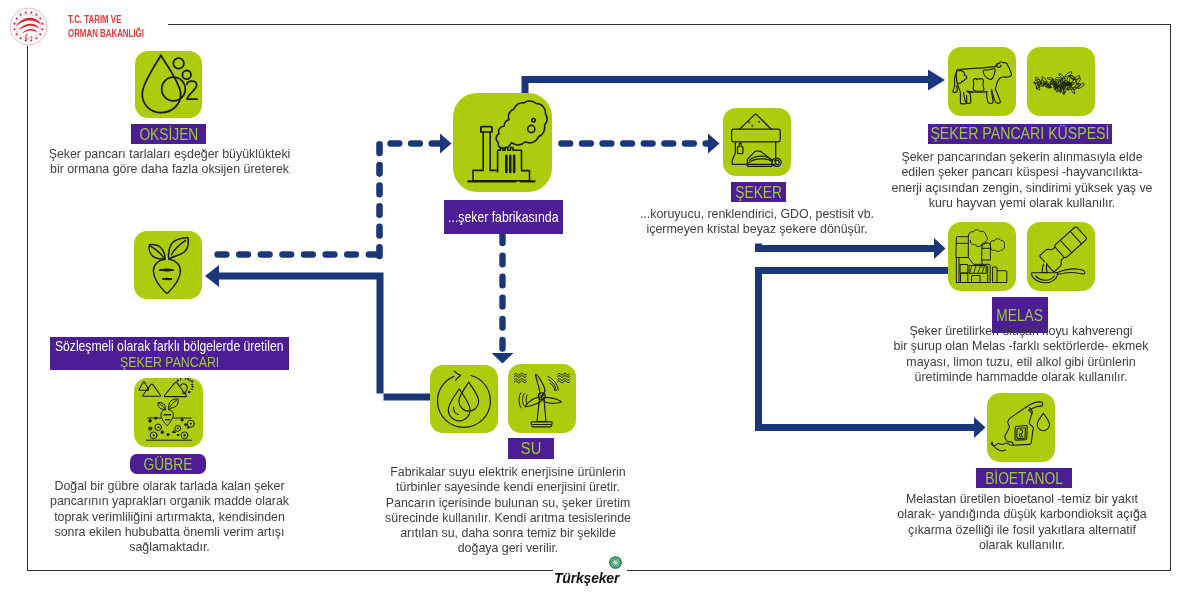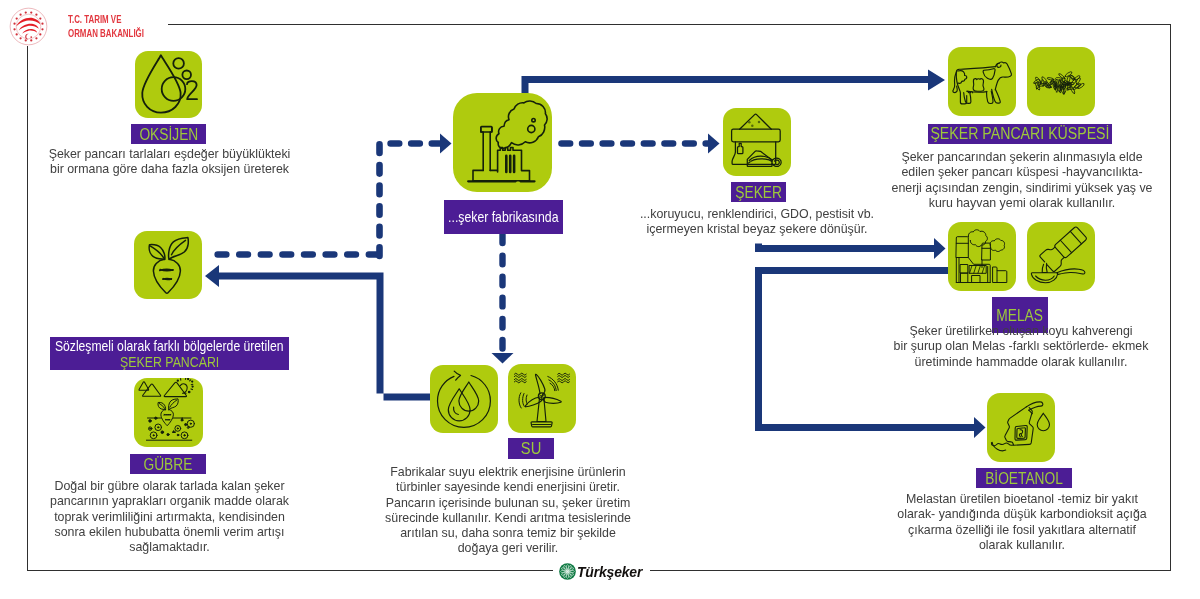--- a/index.html
+++ b/index.html
@@ -31,21 +31,21 @@
        display:flex;align-items:center;justify-content:center;
        white-space:nowrap;box-sizing:border-box;overflow:hidden;}
   .lbl span{display:inline-block;transform:scaleX(.845);}
   
   .para{position:absolute;text-align:center;color:#404040;
         font-family:"Liberation Sans",sans-serif;font-size:12.4px;
         line-height:15.3px;font-weight:normal;white-space:nowrap;}
 
   
   .footer{position:absolute;left:553px;top:556px;height:30px;
-          display:flex;align-items:center;background:#fff;padding:0 3px 0 0;}
+          display:flex;align-items:flex-end;background:#fff;padding:0 3px 0 0;flex-direction:column;}
   .flogo{width:17px;height:17px;display:block;margin-left:6px;}
   .fbrand{font-family:"Liberation Sans",sans-serif;font-weight:bold;font-style:italic;
           font-size:15.2px;color:#14110f;margin-left:0.5px;display:inline-block;
           transform:scaleX(.92);transform-origin:left center;letter-spacing:-.2px;}
 </style>
 </head>
 <body>
 
 <div id="stage">
 
@@ -203,21 +203,21 @@
         <circle cx="34.0" cy="56.6" r="1.1" fill="#14200b"></circle>
         <circle cx="48.0" cy="42.1" r="1.0" fill="#14200b"></circle>
         <circle cx="51.7" cy="46.6" r="1.1" fill="#14200b"></circle>
         <circle cx="54.2" cy="49.5" r="0.95"></circle>
         <circle cx="44.0" cy="57.0" r="0.85" fill="#14200b"></circle>
         <path d="M38.8 53.5 l.9-1.8 1.1 1.8 1.3 0 -.5 1.5 -1.9 0 -1.4 0 -.4-1.5 Z" fill="#14200b" stroke="none"></path>
         <path d="M47.2 40.7 l.9-1.6 1.0 1.6 -.9 .6 Z" fill="#14200b" stroke="none"></path>
       </g>
     </svg>
   </div>
-  <div class="lbl" style="left:130px;top:454px;width:76px;height:20px;font-size:16.3px;">
+  <div class="lbl" style="left:130px;top:454px;width:76px;height:20px;font-size:16.3px;border-radius:7px;">
       <span>GÜBRE</span>
     </div>
   <div class="para" style="left:169.5px;top:479px;transform:translateX(-50%);">
       <div>Doğal bir gübre olarak tarlada kalan şeker</div>
       <div>pancarının yaprakları organik madde olarak</div>
       <div>toprak verimliliğini artırmakta, kendisinden</div>
       <div>sonra ekilen hububatta önemli verim artışı</div>
       <div>sağlamaktadır.</div>
     </div>
 
@@ -444,20 +444,21 @@
       <path d="M8.6 54.0 C11.1 56.6 14.6 58.2 18.4 58.2 C22.3 58.2 25.5 56.6 27.2 54.0"></path>
       <path d="M29.8 50.7 C36.7 47.9 45.7 46.4 51.8 47.2 C55.4 47.7 57.8 49.0 57.9 50.4 C58.0 51.5 56.8 52.2 55.2 51.9 C51.8 51.2 48.0 50.3 43.1 50.5 C38.6 50.7 34.2 51.7 30.5 52.5"></path>
     </svg>
   </div>
   <div class="lbl" style="left:992px;top:297px;width:56px;height:36px;font-size:16.3px;">
       <span>MELAS</span>
     </div>
   <div class="para" style="left:1021px;top:324px;transform:translateX(-50%);">
       <div>Şeker üretilirken oluşan koyu kahverengi</div>
       <div>bir şurup olan Melas -farklı sektörlerde- ekmek</div>
+      <div>mayası, limon tuzu, etil alkol gibi ürünlerin</div>
       <div>üretiminde hammadde olarak kullanılır.</div>
     </div>
 
   <div class="tile" style="left:987px;top:393px;width:68px;height:69px;">
     <svg viewBox="0 0 68 69" style="stroke-width:1.1">
       <path d="M39.3 13.9 C43.0 11.3 48.9 8.7 53.5 8.9 C54.4 8.9 55.0 9.3 55.5 10.1 C56.0 10.9 56.0 11.7 55.5 12.4 C55.1 13.0 54.5 13.1 53.7 13.1 C49.7 13.2 45.2 15.3 41.8 17.3"></path>
       <path d="M39.7 13.6 L23.1 25.1 C22.5 25.5 22.1 26.0 21.8 26.6 L20.9 28.4 C20.6 29.1 20.6 29.7 20.9 30.3 L22.1 32.7 C22.5 33.5 22.5 34.2 22.1 34.9 L18.1 42.4 C17.7 43.1 17.7 43.8 18.0 44.5 L19.3 47.3 C19.7 48.1 20.3 48.5 21.2 48.6 L24.2 48.9 C25.0 48.9 25.6 49.4 25.9 50.2 L26.6 52.2 L42.4 51.4 C43.4 51.4 44.0 50.9 44.2 49.9 L46.2 35.6 C46.3 34.8 46.1 34.2 45.5 33.6 L42.9 31.2 C42.3 30.6 42.1 29.9 42.3 29.1 L45.2 19.2 C45.4 18.4 45.2 17.7 44.6 17.1 L42.2 14.7"></path>
       <path d="M41.8 17.1 L45.3 20.6"></path>
       <path d="M29.5 33.5 L38.7 32.5 C39.6 32.4 40.2 32.9 40.2 33.8 L39.8 45.0 C39.8 45.9 39.2 46.5 38.3 46.6 L29.4 47.1 C28.6 47.2 28.0 46.6 28.0 45.7 L28.2 34.9 C28.2 34.1 28.7 33.6 29.5 33.5 Z"></path>
       <path d="M31.0 35.5 L37.3 34.8 C38.0 34.7 38.4 35.1 38.4 35.8 L38.1 43.9 C38.1 44.6 37.7 45.0 37.0 45.1 L30.8 45.4 C30.2 45.4 29.8 45.0 29.8 44.3 L30.0 36.4 C30.0 35.8 30.4 35.5 31.0 35.5 Z"></path>

